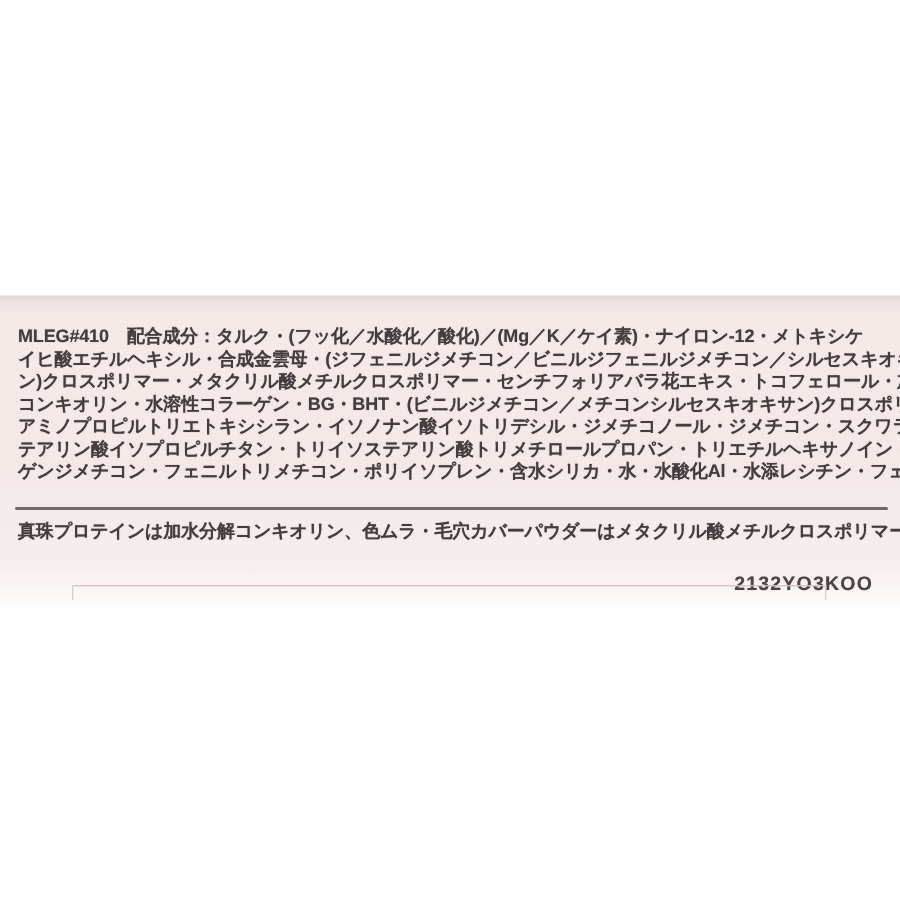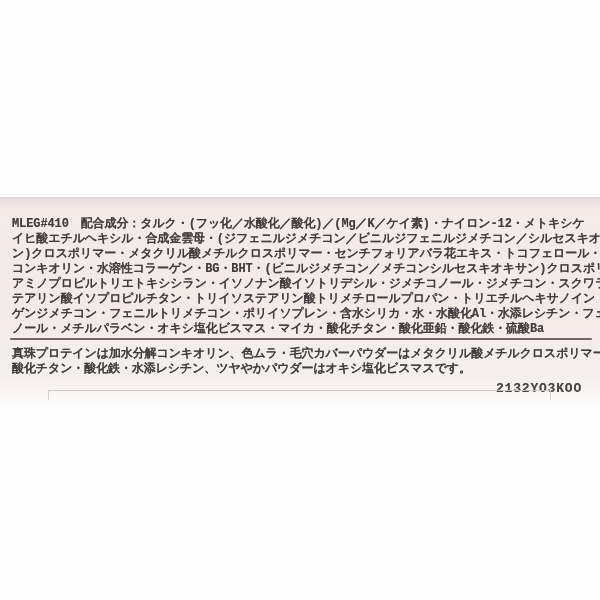--- a/index.html
+++ b/index.html
@@ -3,21 +3,21 @@
 <meta charset="utf-8">
 <style>
   html,body{margin:0;padding:0;}
   body{
     width:600px;height:600px;
     background:#ffffff;
     font-family:"Liberation Sans","DejaVu Sans",sans-serif;
     overflow:hidden;
   }
   .canvas{
-    position:relative;width:600px;height:600px;background:#fefefe;overflow:hidden;font-family:Liberation Mono, monospace;
+    position:relative;width:600px;height:600px;background:#fefefe;overflow:hidden;
   }
   
   .label{
     position:absolute;left:0;top:197px;width:600px;height:206px;
     background:linear-gradient(180deg,
       #e2d8d7 0px,
       #efe5e4 6px,
       #f4ebe9 14px,
       #f3eae8 55%,
       #f6efed 88%,
@@ -65,27 +65,25 @@
   <div class="label">
 
     <div class="ing">
       <div class="ln">MLEG#410　配合成分：タルク・(フッ化／水酸化／酸化)／(Mg／K／ケイ素)・ナイロン-12・メトキシケ</div>
       <div class="ln">イヒ酸エチルヘキシル・合成金雲母・(ジフェニルジメチコン／ビニルジフェニルジメチコン／シルセスキオキサ</div>
       <div class="ln">ン)クロスポリマー・メタクリル酸メチルクロスポリマー・センチフォリアバラ花エキス・トコフェロール・加水分解</div>
       <div class="ln">コンキオリン・水溶性コラーゲン・BG・BHT・(ビニルジメチコン／メチコンシルセスキオキサン)クロスポリマー・</div>
       <div class="ln">アミノプロピルトリエトキシシラン・イソノナン酸イソトリデシル・ジメチコノール・ジメチコン・スクワラン・トリイソス</div>
       <div class="ln">テアリン酸イソプロピルチタン・トリイソステアリン酸トリメチロールプロパン・トリエチルヘキサノイン・ハイドロ</div>
       <div class="ln">ゲンジメチコン・フェニルトリメチコン・ポリイソプレン・含水シリカ・水・水酸化Al・水添レシチン・フェノキシエタ</div>
-      <div class="ln">ノール・メチルパラベン・オキシ塩化ビスマス・マイカ・酸化チタン・酸化亜鉛・酸化鉄・硫酸Ba</div>
     </div>
 
     <div class="rule"></div>
 
     <div class="note">
       <div class="ln">真珠プロテインは加水分解コンキオリン、色ムラ・毛穴カバーパウダーはメタクリル酸メチルクロスポリマー・</div>
-      <div class="ln">酸化チタン・酸化鉄・水添レシチン、ツヤやかパウダーはオキシ塩化ビスマスです。</div>
     </div>
 
     <div class="code">2132YO3KOO</div>
 
     <div class="bottom-frame"></div>
   </div>
 </div>
 
 </body></html>

